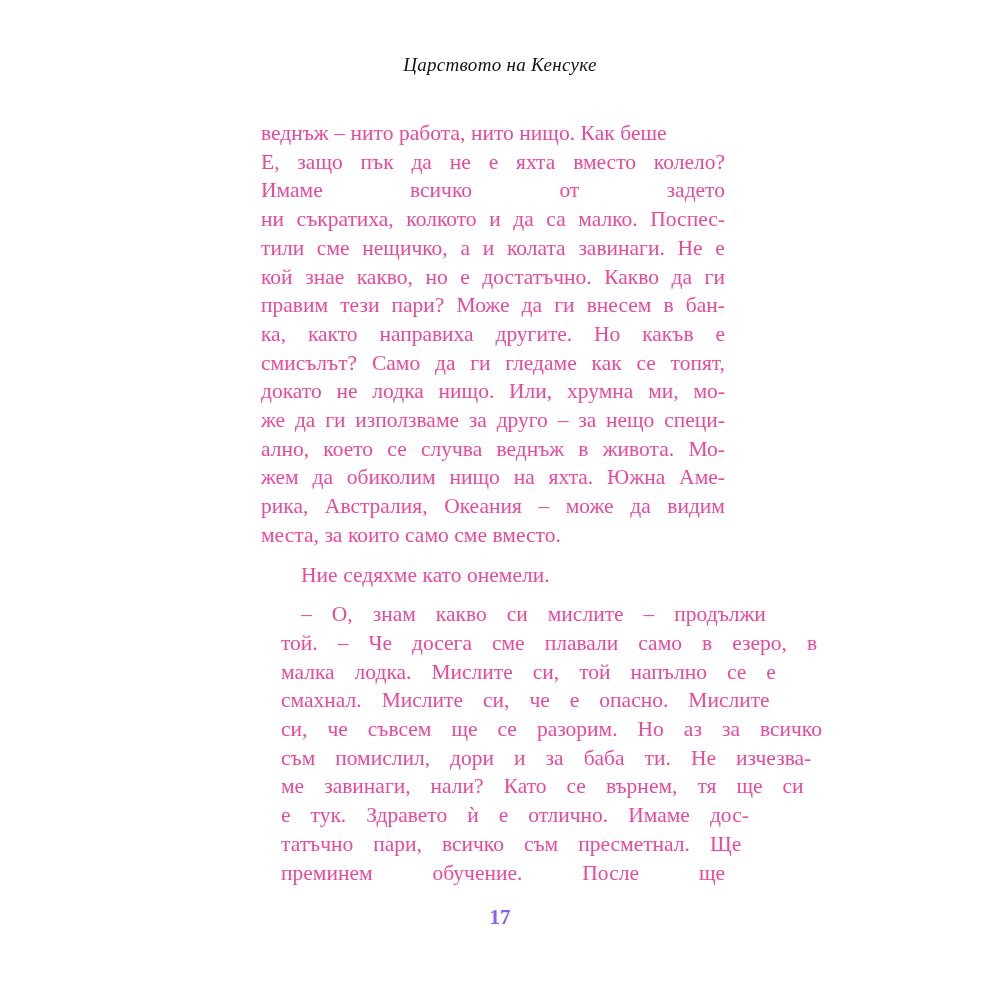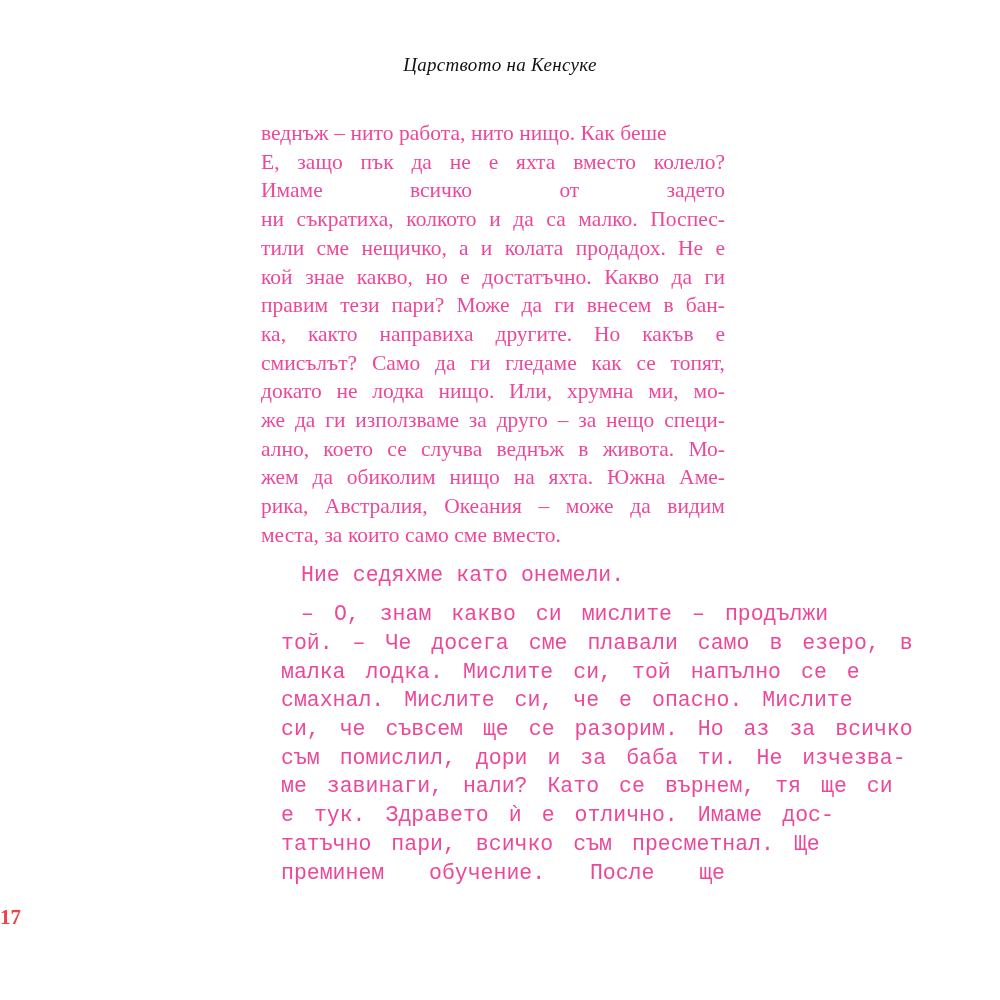--- a/index.html
+++ b/index.html
@@ -43,21 +43,20 @@
     line-height: 28.7px;
     text-align: justify;
     text-align-last: left;
     color: #ec4899;
     -webkit-hyphens: none;
     hyphens: none;
     word-spacing: 0.2px;
   }
   .para.indent {
     text-indent: 20px;
-    font-family: Liberation Mono, monospace;
   }
   
   .line {
     display: block;
     white-space: nowrap;
   }
   .line.justified {
     display: flex;
     justify-content: space-between;
     white-space: nowrap;
@@ -66,23 +65,24 @@
     display: inline-block;
   }
   .line.indent-first {
     padding-left: 20px;
   }
   .folio {
     position: absolute;
     top: 905px;
     left: 0;
     width: 1000px;
+    text-align: center;
     font-size: 21px;
     font-weight: bold;
-    color: #ef4444;
+    color: #8b5cf6;
   }
 </style>
 </head>
 <body>
 
 <div class="page">
 
   <div class="running-head">Царството на Кенсуке</div>
 
   <div class="text-block">
@@ -115,21 +115,21 @@
           <span>малко.</span>
           <span>Поспес-</span>
         </span>
         <span class="line justified">
           <span>тили</span>
           <span>сме</span>
           <span>нещичко,</span>
           <span>а</span>
           <span>и</span>
           <span>колата</span>
-          <span>продадох.</span>
+          <span>завинаги.</span>
           <span>Не</span>
           <span>е</span>
         </span>
         <span class="line justified">
           <span>кой</span>
           <span>знае</span>
           <span>какво,</span>
           <span>но</span>
           <span>е</span>
           <span>достатъчно.</span>

